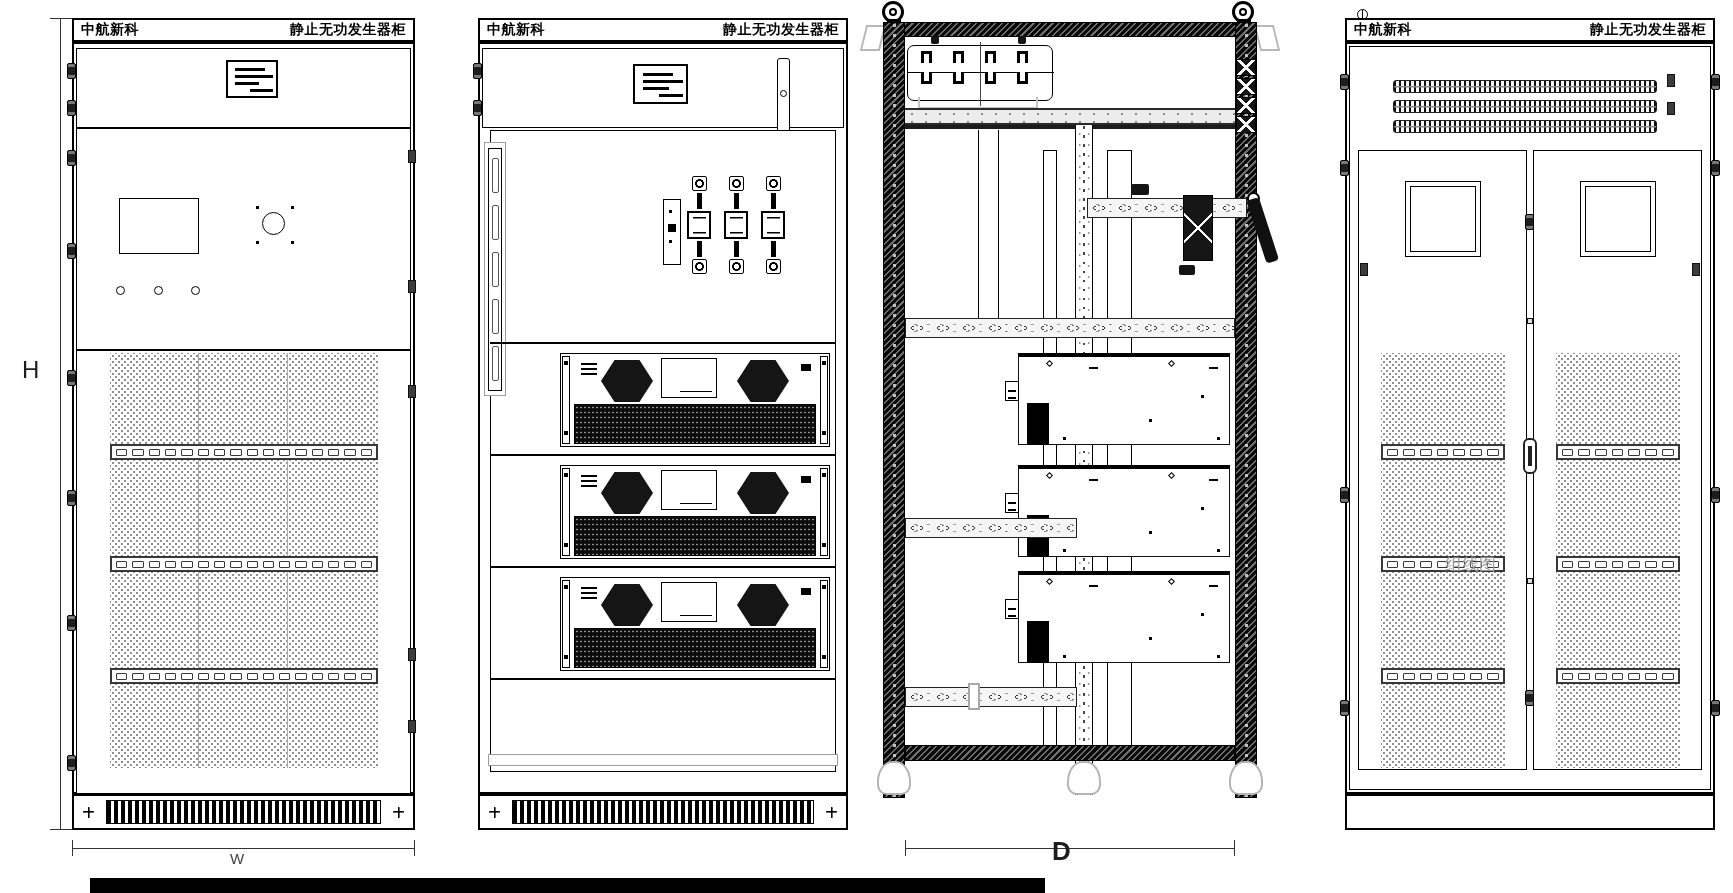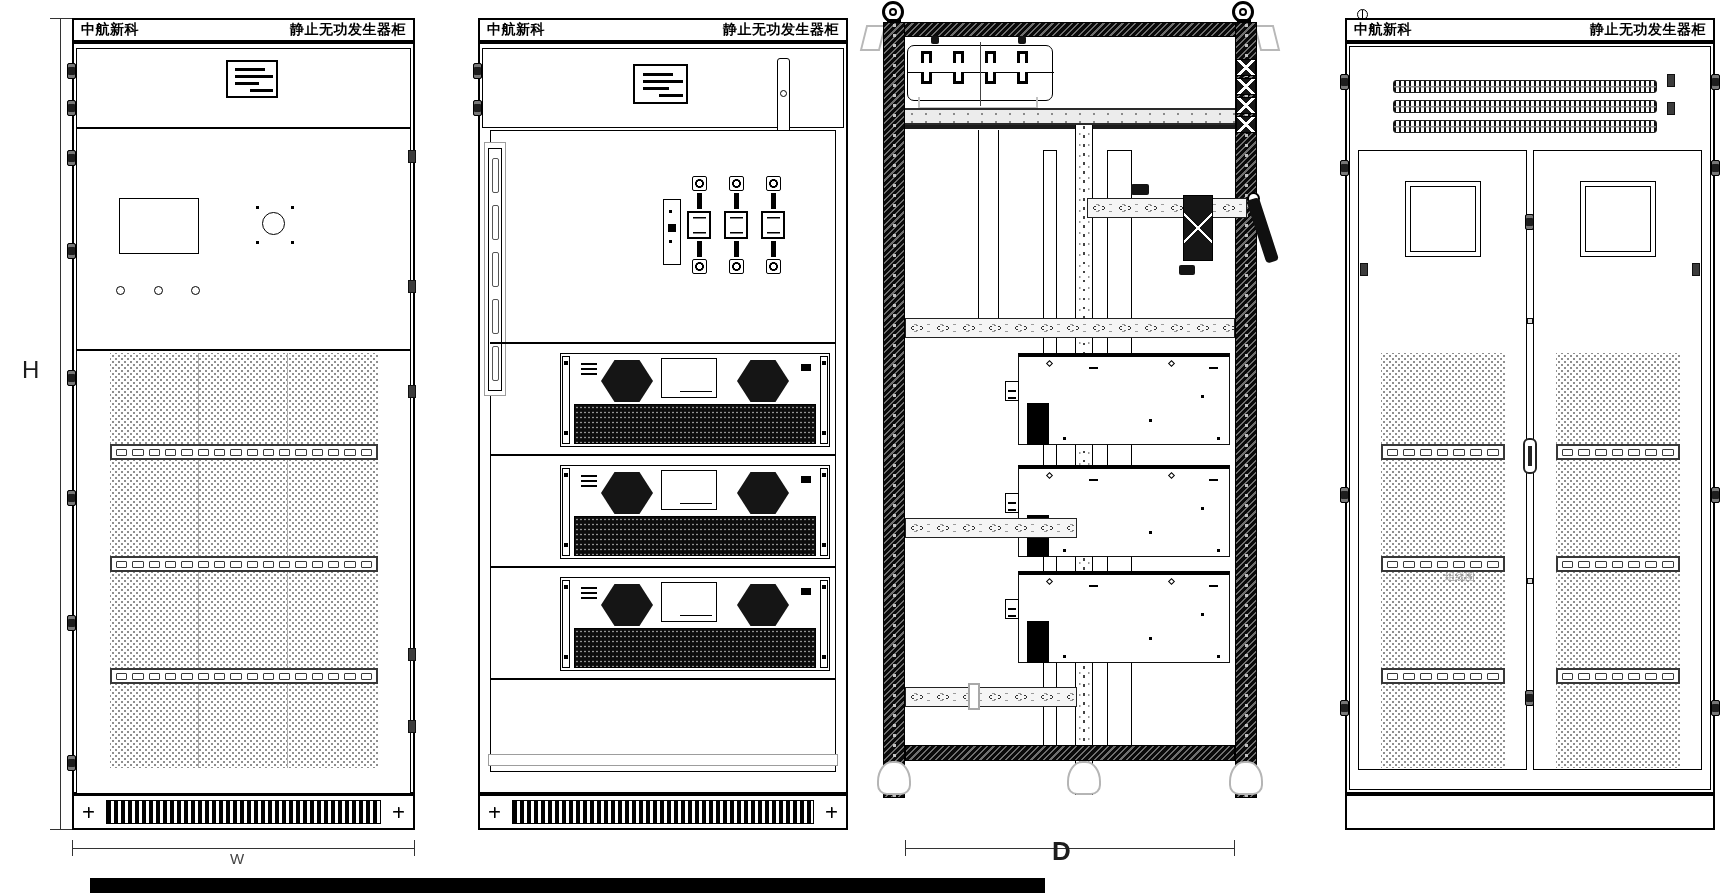--- a/index.html
+++ b/index.html
@@ -569,21 +569,21 @@
           <div class="perf" style="height:84px"></div>
         </div>
       </div>
       </div>
 
     <div class="hinge" style="left:180px;top:196px"></div>
     <div class="centerlock" style="left:178px;top:420px"></div>
     <div class="hinge" style="left:180px;top:672px"></div>
     <div class="sqmark" style="left:182px;top:300px"></div>
     <div class="sqmark" style="left:182px;top:560px"></div>
-    <div class="dimlabel" style="left:100px;top:552px;font-size:10px;color:#9a9a9a">组线图</div>
+    <div class="dimlabel" style="left:100px;top:535px;font-size:17px;color:#9a9a9a">组线图</div>
 
     <div class="hinge" style="left:-5px;top:56px"></div>
     <div class="hinge" style="left:-5px;top:142px"></div>
     <div class="hinge" style="left:-5px;top:469px"></div>
     <div class="hinge" style="left:-5px;top:682px"></div>
     <div class="hinge" style="left:366px;top:56px"></div>
     <div class="hinge" style="left:366px;top:142px"></div>
     <div class="hinge" style="left:366px;top:469px"></div>
     <div class="hinge" style="left:366px;top:682px"></div>
     <div class="lockpin" style="left:15px;top:245px"></div>

